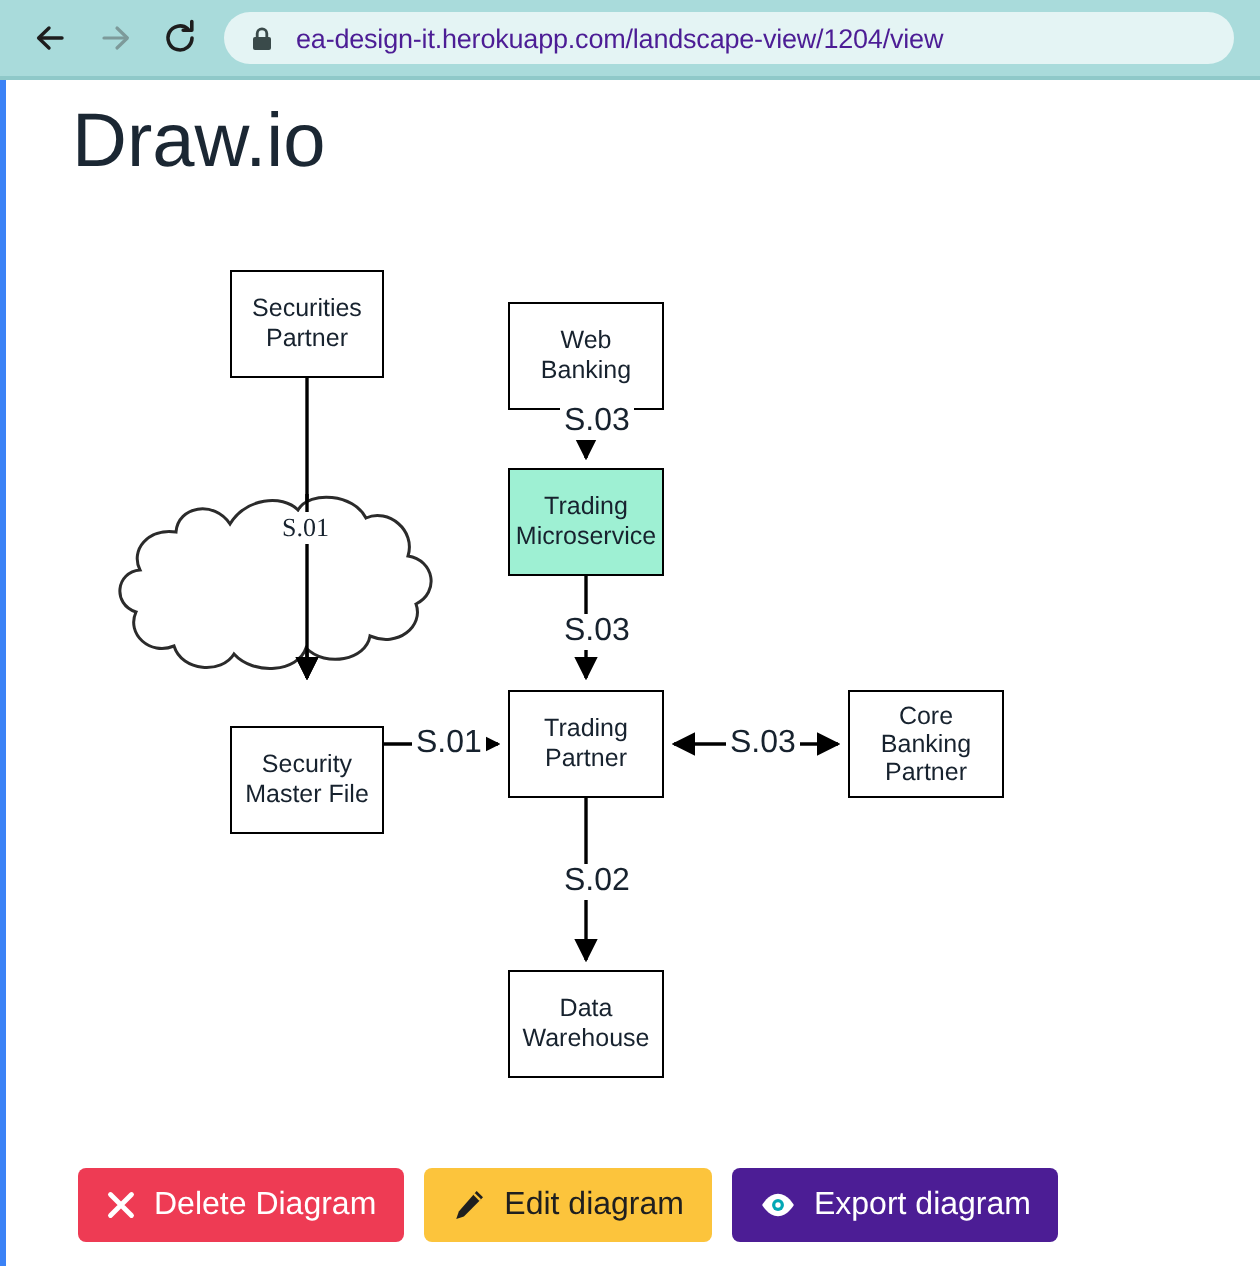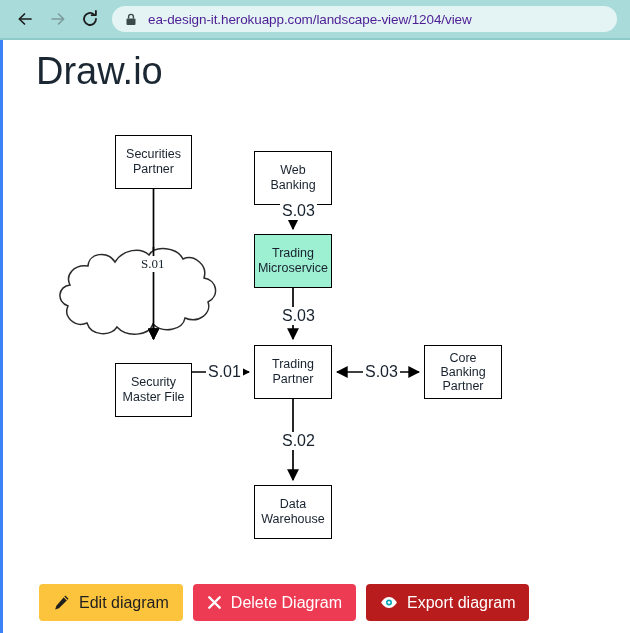--- a/index.html
+++ b/index.html
@@ -138,21 +138,21 @@
     align-items: center;
     gap: 9px;
     font-size: 16px;
     font-family: "Liberation Sans", sans-serif;
     cursor: pointer;
     line-height: 1;
   }
   .btn .glyph { display: inline-flex; align-items: center; }
   #btn-edit   { background: #fcc43c; color: #1f1f1f; }
   #btn-delete { background: #ee3b54; color: #ffffff; }
-  #btn-export { background: #b91c1c; color: #ffffff; }
+  #btn-export { background: #4c1d95; color: #ffffff; }
 </style>
 </head>
 <body>
 
 <div id="browser-toolbar">
 
   <div id="nav-back" class="nav-btn">
     <svg width="20" height="20" viewBox="0 0 20 20">
       <path d="M16 10 H5" stroke="#1d1d1d" stroke-width="1.7" fill="none" stroke-linecap="round"></path>
       <path d="M9.5 5 L4.3 10 L9.5 15" stroke="#1d1d1d" stroke-width="1.7" fill="none" stroke-linecap="round" stroke-linejoin="round"></path>
@@ -263,37 +263,37 @@
 
     <div class="edge-label" style="left:203px;top:323px;">S.01</div>
 
     <div class="edge-label" style="left:360px;top:323px;">S.03</div>
 
     <div class="edge-label" style="left:277px;top:392px;">S.02</div>
   </div>
 
   <div id="action-bar">
 
+    <button class="btn" id="btn-delete">
+      <span class="glyph">
+        <svg width="15" height="15" viewBox="0 0 16 16">
+          <path d="M2.4 2.4 L13.6 13.6 M13.6 2.4 L2.4 13.6" stroke="#ffffff" stroke-width="2.6" stroke-linecap="round"></path>
+        </svg>
+      </span>
+      <span>Delete Diagram</span>
+    </button>
+
     <button class="btn" id="btn-edit">
       <span class="glyph">
         <svg width="17" height="17" viewBox="0 0 16 16">
           <path d="M11.6 1.4 L14.6 4.4 L5.6 13.4 L2 14.6 L3.2 11 Z" fill="#1f1f1f"></path>
           <path d="M10.3 2.7 L13.3 5.7" stroke="#fcc43c" stroke-width="1.1"></path>
         </svg>
       </span>
       <span>Edit diagram</span>
-    </button>
-
-    <button class="btn" id="btn-delete">
-      <span class="glyph">
-        <svg width="15" height="15" viewBox="0 0 16 16">
-          <path d="M2.4 2.4 L13.6 13.6 M13.6 2.4 L2.4 13.6" stroke="#ffffff" stroke-width="2.6" stroke-linecap="round"></path>
-        </svg>
-      </span>
-      <span>Delete Diagram</span>
     </button>
 
     <button class="btn" id="btn-export">
       <span class="glyph">
         <svg width="18" height="15" viewBox="0 0 20 14">
           <path d="M10 0.8 C4.6 0.8 1.2 7 1.2 7 C1.2 7 4.6 13.2 10 13.2 C15.4 13.2 18.8 7 18.8 7 C18.8 7 15.4 0.8 10 0.8 Z" fill="#ffffff"></path>
           <circle cx="10" cy="7" r="3.3" fill="#02a7b5"></circle>
           <circle cx="10" cy="7" r="1.5" fill="#ffffff"></circle>
         </svg>
       </span>

